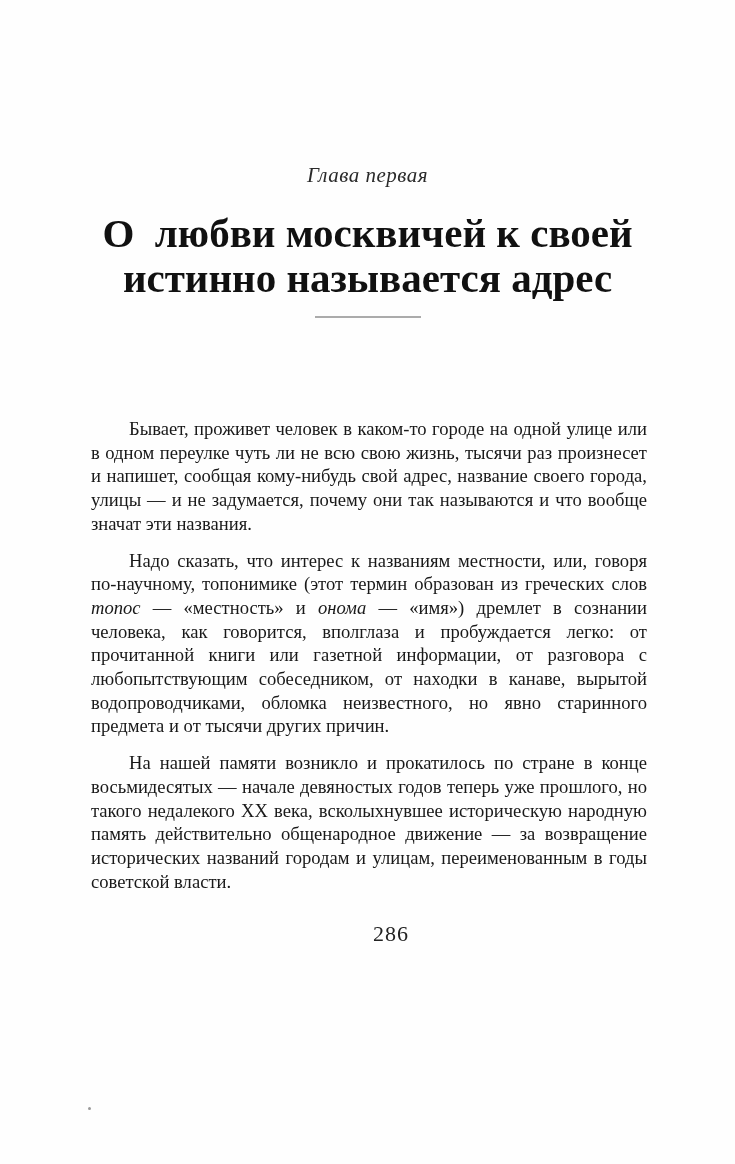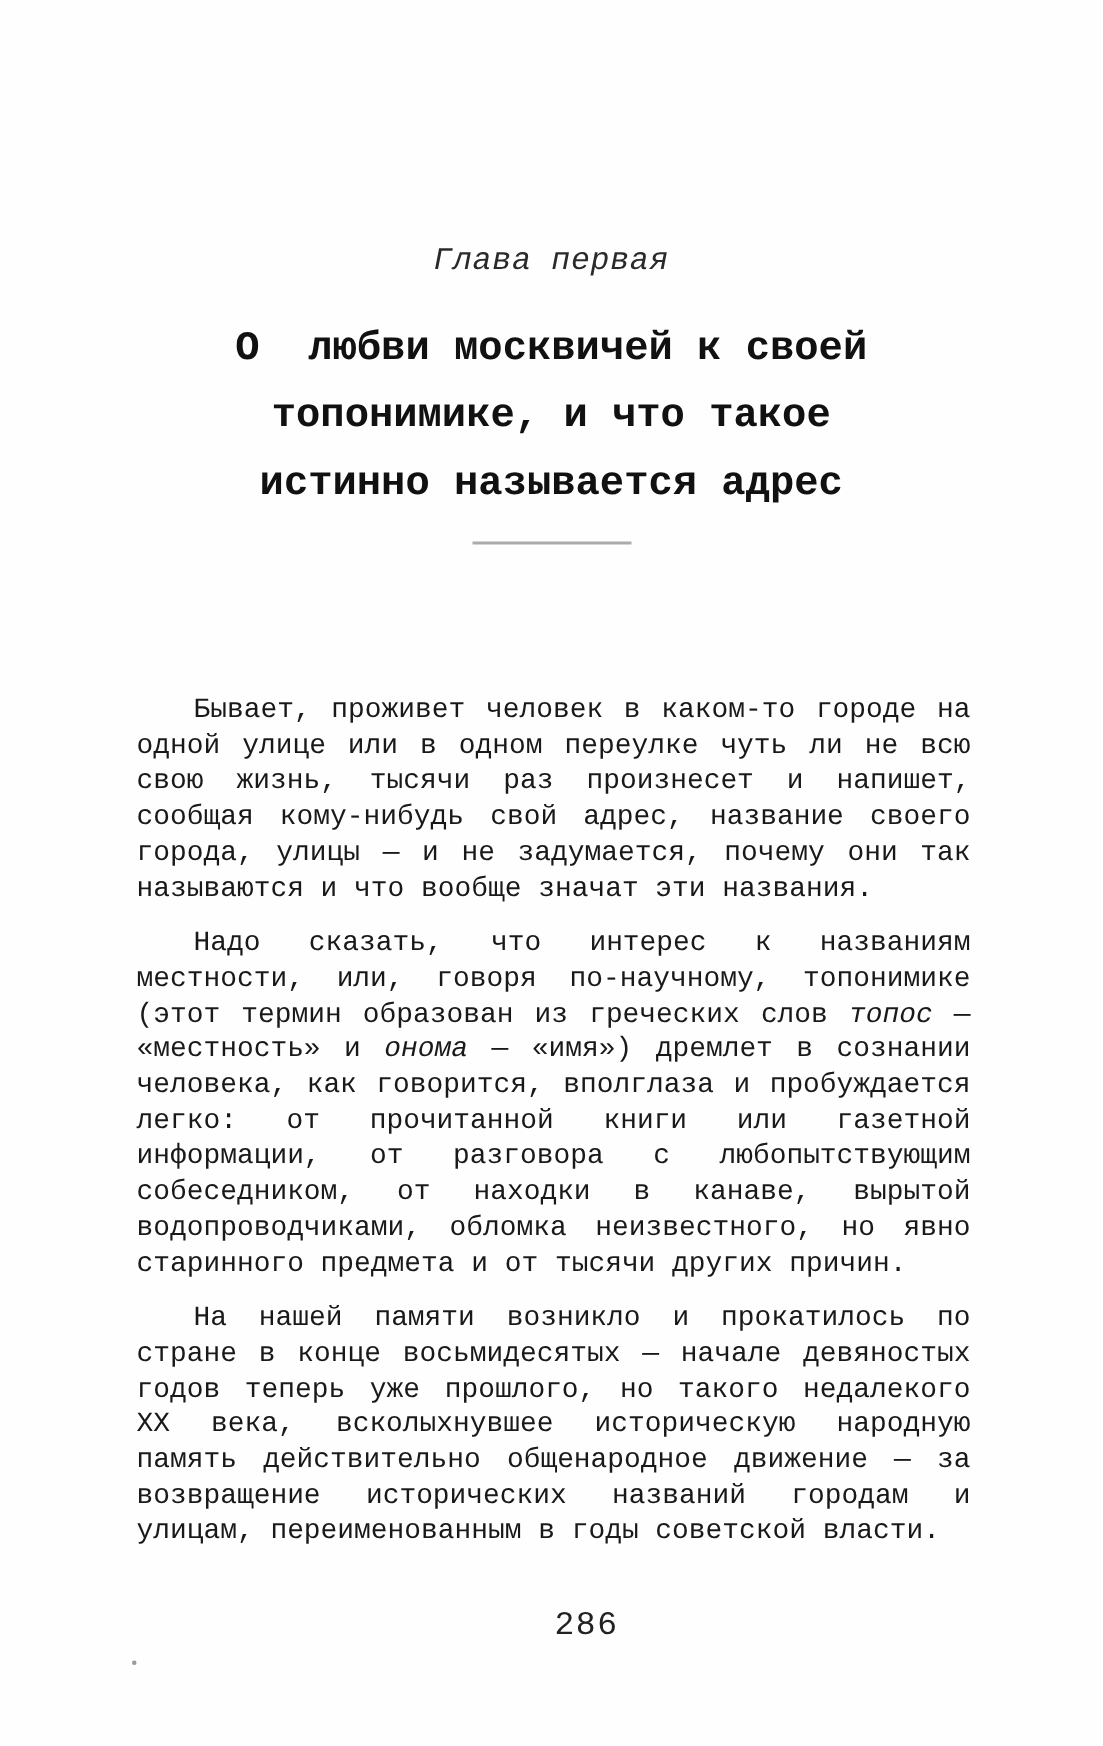--- a/index.html
+++ b/index.html
@@ -7,38 +7,38 @@
     padding: 0;
     background: #e9e9e9;
   }
   .page {
     position: relative;
     width: 735px;
     height: 1164px;
     margin: 0 auto;
     background: #fefefe;
     color: #1b1b1b;
-    font-family: Liberation Mono, monospace;
+    font-family: Liberation Serif, serif;
     overflow: hidden;
     box-sizing: border-box;
   }
   .chapter-label {
     padding-top: 161px;
     text-align: center;
     font-style: italic;
     font-size: 21px;
     line-height: 28px;
     letter-spacing: 0.5px;
     color: #2a2a2a;
   }
   .chapter-title {
     margin-top: 22px;
     text-align: center;
     font-weight: bold;
-    font-size: 27px;
+    font-size: 41px;
     line-height: 45px;
     color: #111;
   }
   .title-line {
     white-space: pre-wrap;
   }
   .divider {
     width: 106px;
     height: 2px;
     margin: 15px auto 0 auto;
@@ -53,21 +53,21 @@
     color: #191919;
   }
   .body-text p {
     margin: 13px;
     text-indent: 38px;
   }
   .it {
     font-style: italic;
   }
   .page-number {
-    margin-top: 38px;
+    margin-top: 28px;
     text-align: center;
     font-size: 22px;
     letter-spacing: 1px;
     color: #222;
     padding-left: 47px;
   }
   .artifact-dot {
     position: absolute;
     left: 88px;
     top: 1107px;
@@ -79,21 +79,20 @@
 </style>
 </head>
 <body>
 
 <div class="page">
 
   <div class="chapter-label">Глава  первая</div>
 
   <div class="chapter-title">
     <div class="title-line">О  любви москвичей к своей</div>
-    <div class="title-line">топонимике, и что такое</div>
     <div class="title-line">истинно называется адрес</div>
   </div>
 
   <div class="divider"></div>
 
   <div class="body-text">
     <p>Бывает, проживет человек в каком-то городе на одной улице или в одном переулке чуть ли не всю свою жизнь, тысячи раз произнесет и напишет, сообщая кому-нибудь свой адрес, название своего города, улицы — и не задумается, почему они так называются и что вообще значат эти названия.</p>
     <p><span>Надо сказать, что интерес к названиям местности, или, говоря по-научному, топонимике (этот термин образован из греческих слов </span><span class="it">топос</span><span> — «местность» и </span><span class="it">онома</span><span> — «имя») дремлет в сознании человека, как говорится, вполглаза и пробуждается легко: от прочитанной книги или газетной информации, от разговора с любопытствующим собеседником, от находки в канаве, вырытой водопроводчиками, обломка неизвестного, но явно старинного предмета и от тысячи других причин.</span></p>
     <p>На нашей памяти возникло и прокатилось по стране в конце восьмидесятых — начале девяностых годов теперь уже прошлого, но такого недалекого XX века, всколыхнувшее историческую народную память действительно общенародное движение — за возвращение исторических названий городам и улицам, переименованным в годы советской власти.</p>
   </div>

